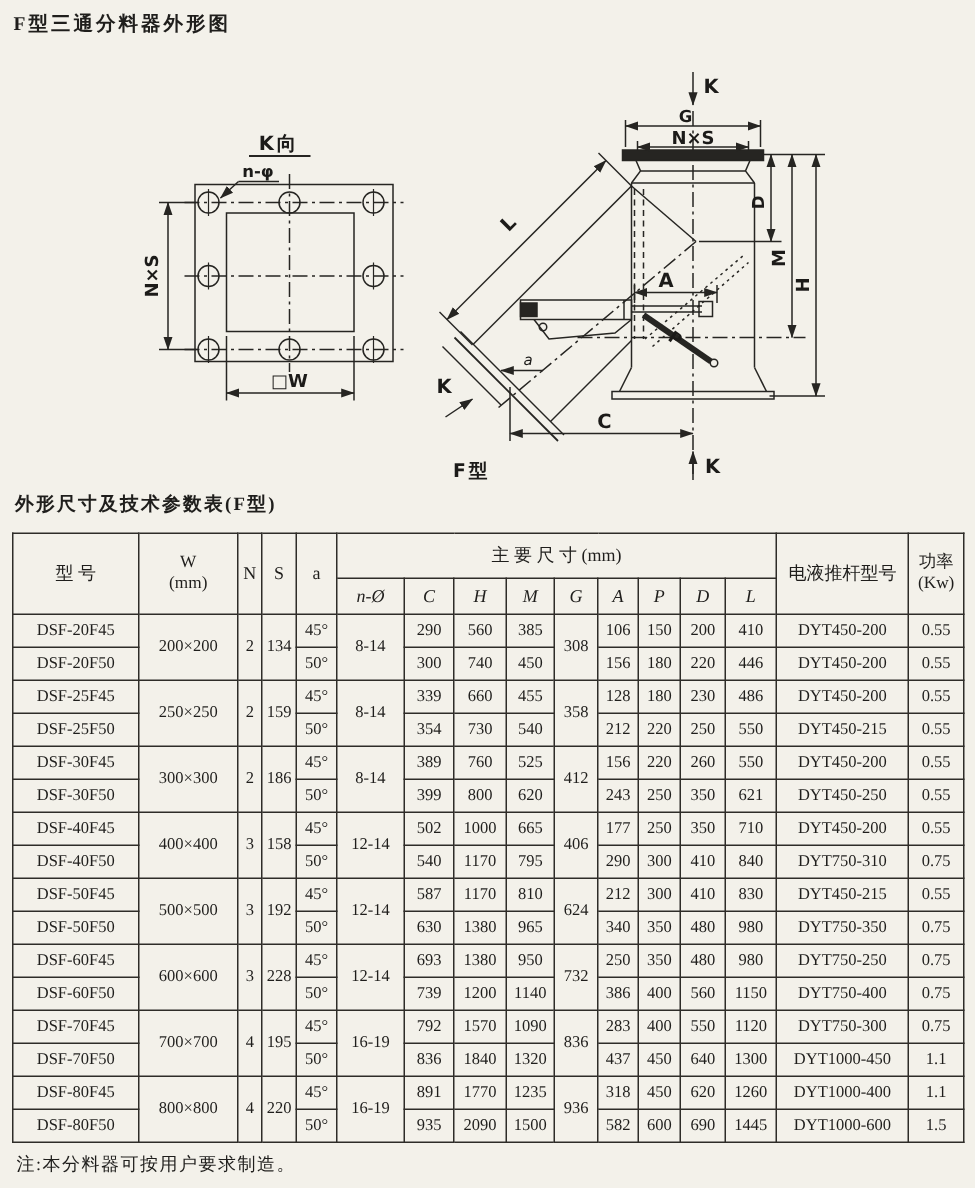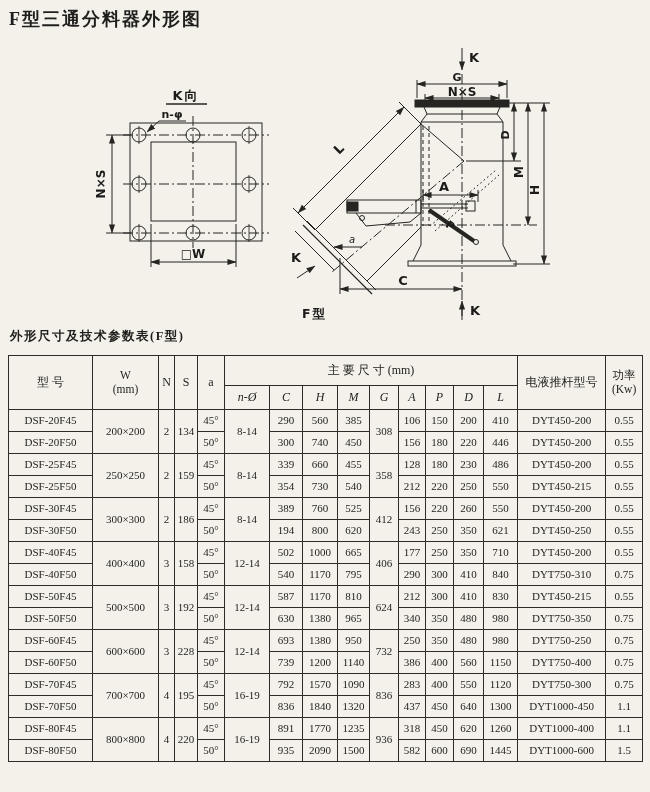--- a/index.html
+++ b/index.html
@@ -1,18 +1,18 @@
 <!DOCTYPE html>
 <html><head>
 <meta charset="utf-8">
 <style>
   html,body{margin:0;padding:0;background:#e6e4de;}
   .page{position:relative;width:650px;height:792px;background:#f3f1ea;overflow:hidden;
         font-family:"Liberation Serif","DejaVu Serif",serif;color:#1f1e1c;}
-  .doc-title{position:absolute;left:9px;top:7px;font-size:18px;font-weight:bold;letter-spacing:2px;}
+  .doc-title{position:absolute;left:9px;top:7px;font-size:13px;font-weight:bold;letter-spacing:2px;}
   svg.drawing{position:absolute;left:0;top:14px;}
   svg.drawing line, svg.drawing rect, svg.drawing polyline, svg.drawing circle, svg.drawing path{
       stroke:#262522;fill:none;stroke-width:1;}
   svg.drawing text{fill:#1c1b19;stroke:none;font-family:"DejaVu Sans","Liberation Sans",sans-serif;}
   .lab{font-size:12px;font-weight:bold;}
   .labs{font-size:11px;font-weight:bold;}
   .cjk{font-size:13px;font-weight:bold;letter-spacing:2px;}
   .cdl{stroke-dasharray:10 3 2 3;stroke-width:0.9;}
   .dot{stroke-dasharray:1.8 2.6;stroke-width:0.9;}
   .dsh{stroke-dasharray:4 3;stroke-width:1;}
@@ -305,21 +305,21 @@
           <td>156</td>
           <td>220</td>
           <td>260</td>
           <td>550</td>
           <td>DYT450-200</td>
           <td>0.55</td>
         </tr>
         <tr>
           <td>DSF-30F50</td>
           <td>50°</td>
-          <td>194</td>
+          <td>399</td>
           <td>800</td>
           <td>620</td>
           <td>243</td>
           <td>250</td>
           <td>350</td>
           <td>621</td>
           <td>DYT450-250</td>
           <td>0.55</td>
         </tr>
         <tr>
@@ -473,14 +473,15 @@
           <td>582</td>
           <td>600</td>
           <td>690</td>
           <td>1445</td>
           <td>DYT1000-600</td>
           <td>1.5</td>
         </tr>
       </tbody>
   </table>
 
+  <div class="note">注:本分料器可按用户要求制造。</div>
 
 </div>
 
 </body></html>

